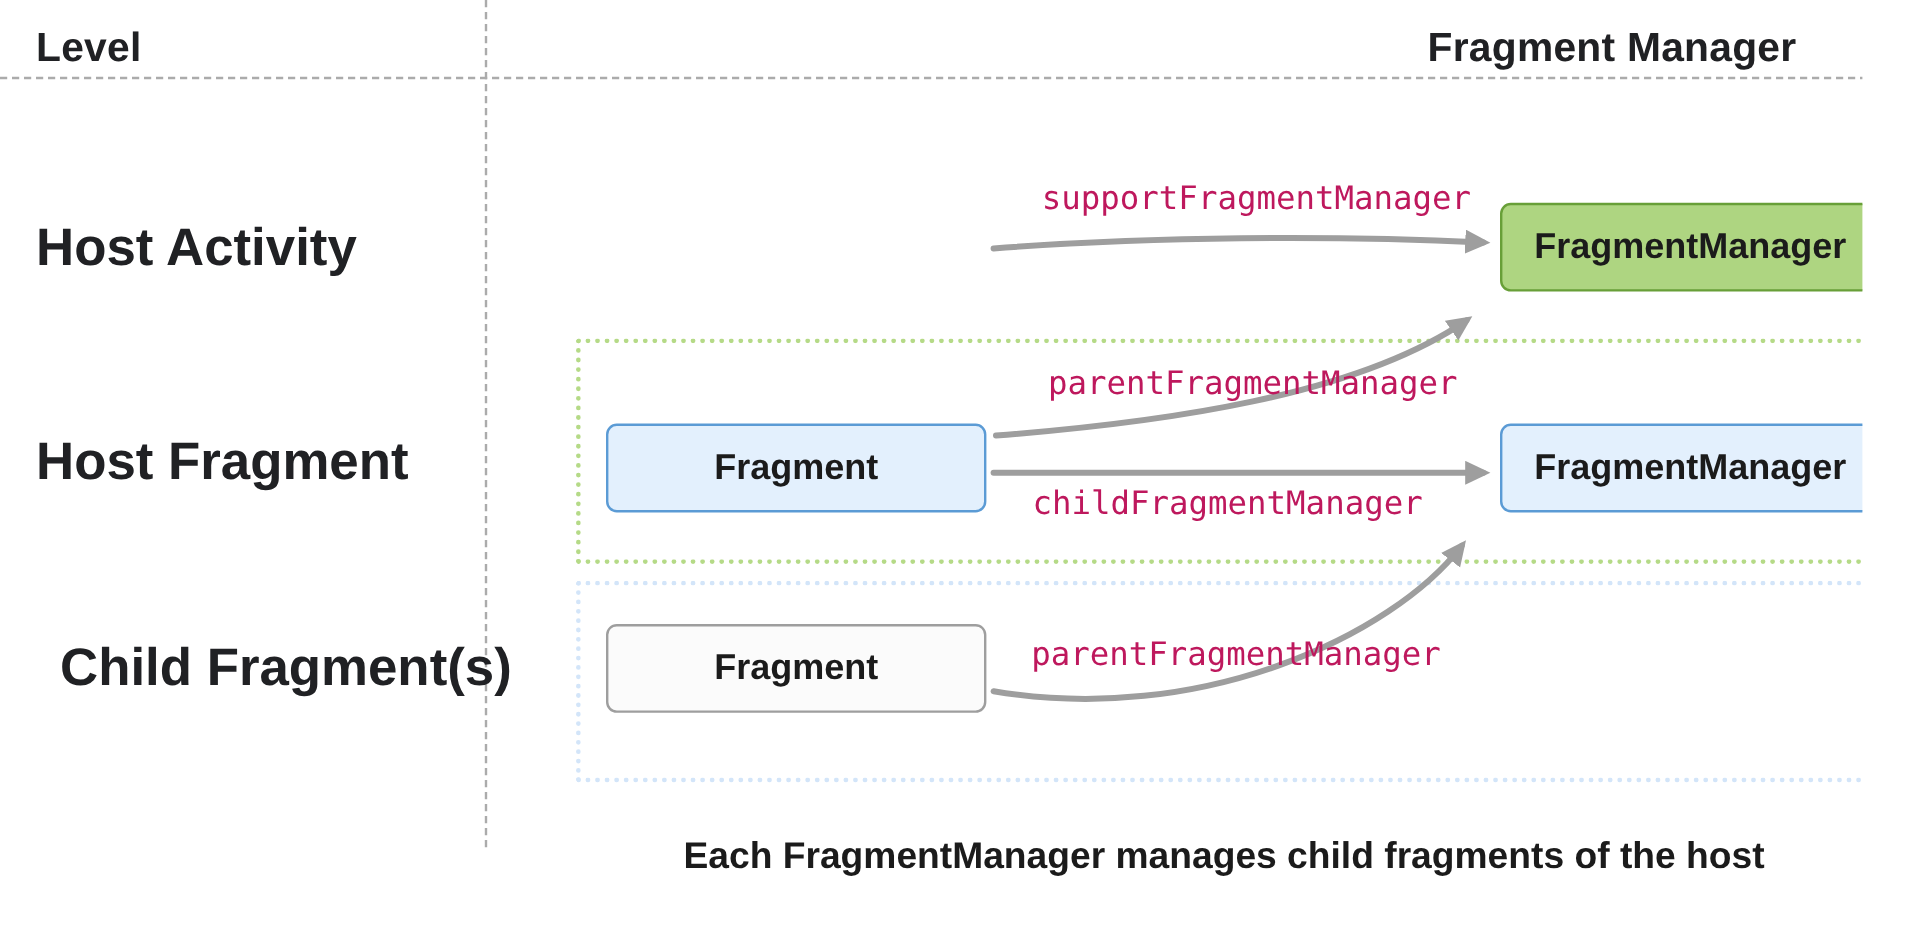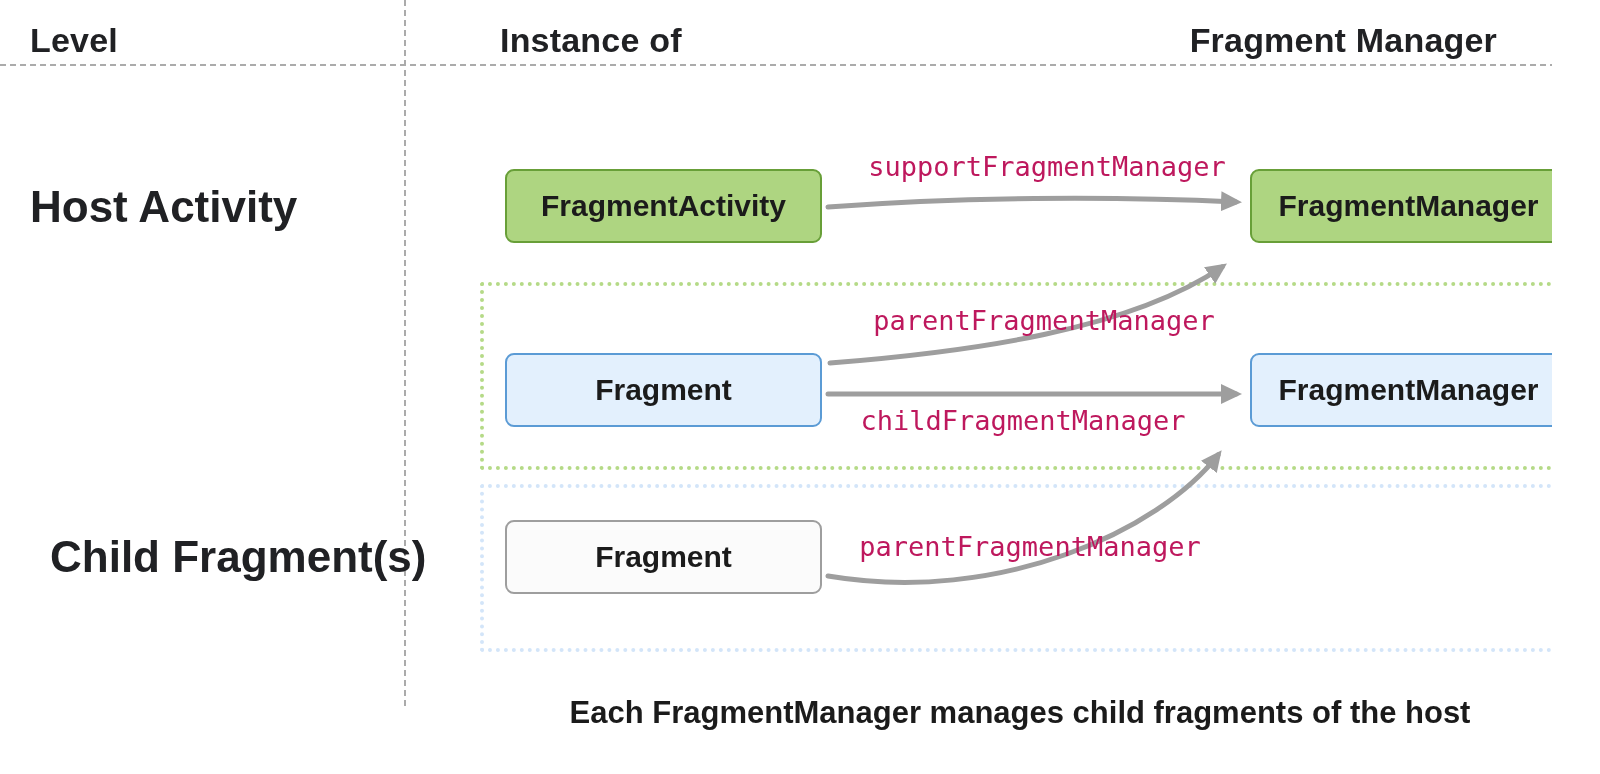--- a/index.html
+++ b/index.html
@@ -127,32 +127,31 @@
     white-space: nowrap;
     color: #1b1b1b;
   }
 </style>
 </head>
 <body>
 
 <div class="canvas">
 
   <div class="hdr hdr-level">Level</div>
-  <div class="hdr hdr-instance">Instance of</div>
   <div class="hdr hdr-fm">Fragment Manager</div>
   <div class="h-guide"></div>
   <div class="v-guide"></div>
 
   <div class="row-label row-host-activity">Host Activity</div>
+  <div class="row-label row-host-fragment">Host Fragment</div>
   <div class="row-label row-child-fragment">Child Fragment(s)</div>
 
   <div class="group group-host-fragment"></div>
   <div class="group group-child-fragment"></div>
 
-  <div class="node node-green node-fragment-activity">FragmentActivity</div>
   <div class="node node-green node-fm-activity">FragmentManager</div>
   <div class="node node-blue node-host-fragment">Fragment</div>
   <div class="node node-blue node-fm-fragment">FragmentManager</div>
   <div class="node node-plain node-child-fragment">Fragment</div>
 
   <svg class="arrow-layer" width="1600" height="774" viewBox="0 0 1600 774">
     <defs>
       <marker id="ah" markerUnits="userSpaceOnUse" markerWidth="26" markerHeight="22" refX="15" refY="10" orient="auto">
         <polygon class="arrow-head-shape" points="0,0 21,10 0,20"></polygon>
       </marker>

